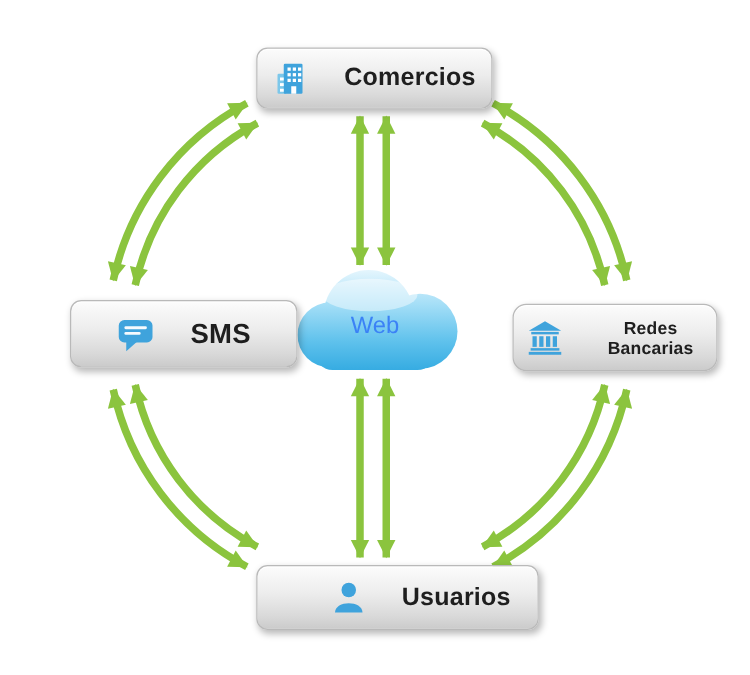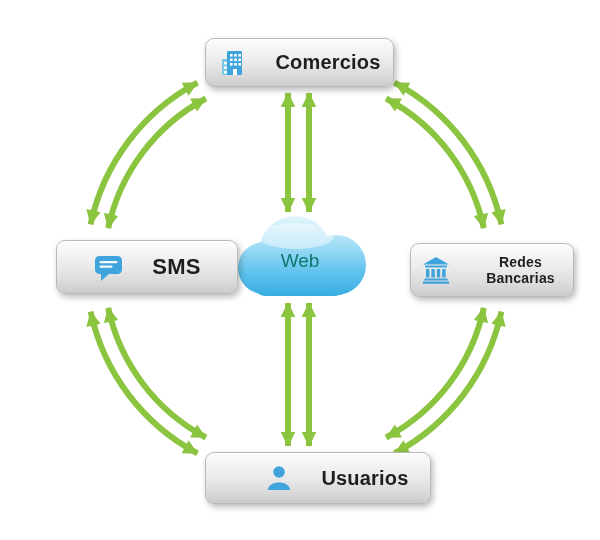--- a/index.html
+++ b/index.html
@@ -11,27 +11,27 @@
   .pill {
     position:absolute; display:flex; align-items:center; justify-content:center; gap:27px;
     background:linear-gradient(180deg,#fcfcfc 0%,#ececec 45%,#d9d9d9 80%,#cbcbcb 100%);
     border:1px solid #b9b9b9; border-radius:9px;
     box-shadow:2px 3px 6px rgba(0,0,0,0.28), inset 0 1px 0 rgba(255,255,255,0.95);
     color:#1e1e1e;
   }
   .pill .label { font-weight:600; letter-spacing:0.2px; }
   #pill-comercios { left:205px; top:38px;  width:187px; height:47px; font-size:20px; }
   #pill-sms       { left:8px;   top:240px; width:180px; height:52px; font-size:22px;margin-left:48px; }
-  #pill-redes     { left:410px; top:243px; width:162px; height:52px; font-size:14px; }
+  #pill-redes     { left:410px; top:243px; width:162px; height:52px; font-size:14px;border-radius:11px; }
   #pill-redes .label { line-height:1.15; text-align:center; max-width:86px; }
   #pill-usuarios  { left:205px; top:452px; width:187px; height:50px; font-size:20px;padding-left:37px; }
   .icon { display:flex; align-items:center; justify-content:center; }
   .web-label {
     position:absolute; left:256px; top:250px; width:88px; text-align:center;
-    font-size:19px; color:#0f766e; font-weight:500;
+    font-size:19px; color:#3b82f6; font-weight:500;
   }
 </style>
 </head>
 <body>
 
 <div class="canvas">
 
   <svg class="layer" width="600" height="540" viewBox="0 0 600 540">
     <defs>
       <marker id="arrow" viewBox="0 0 12 12" refX="11" refY="6" markerWidth="16" markerHeight="16" markerUnits="userSpaceOnUse" orient="auto-start-reverse">

